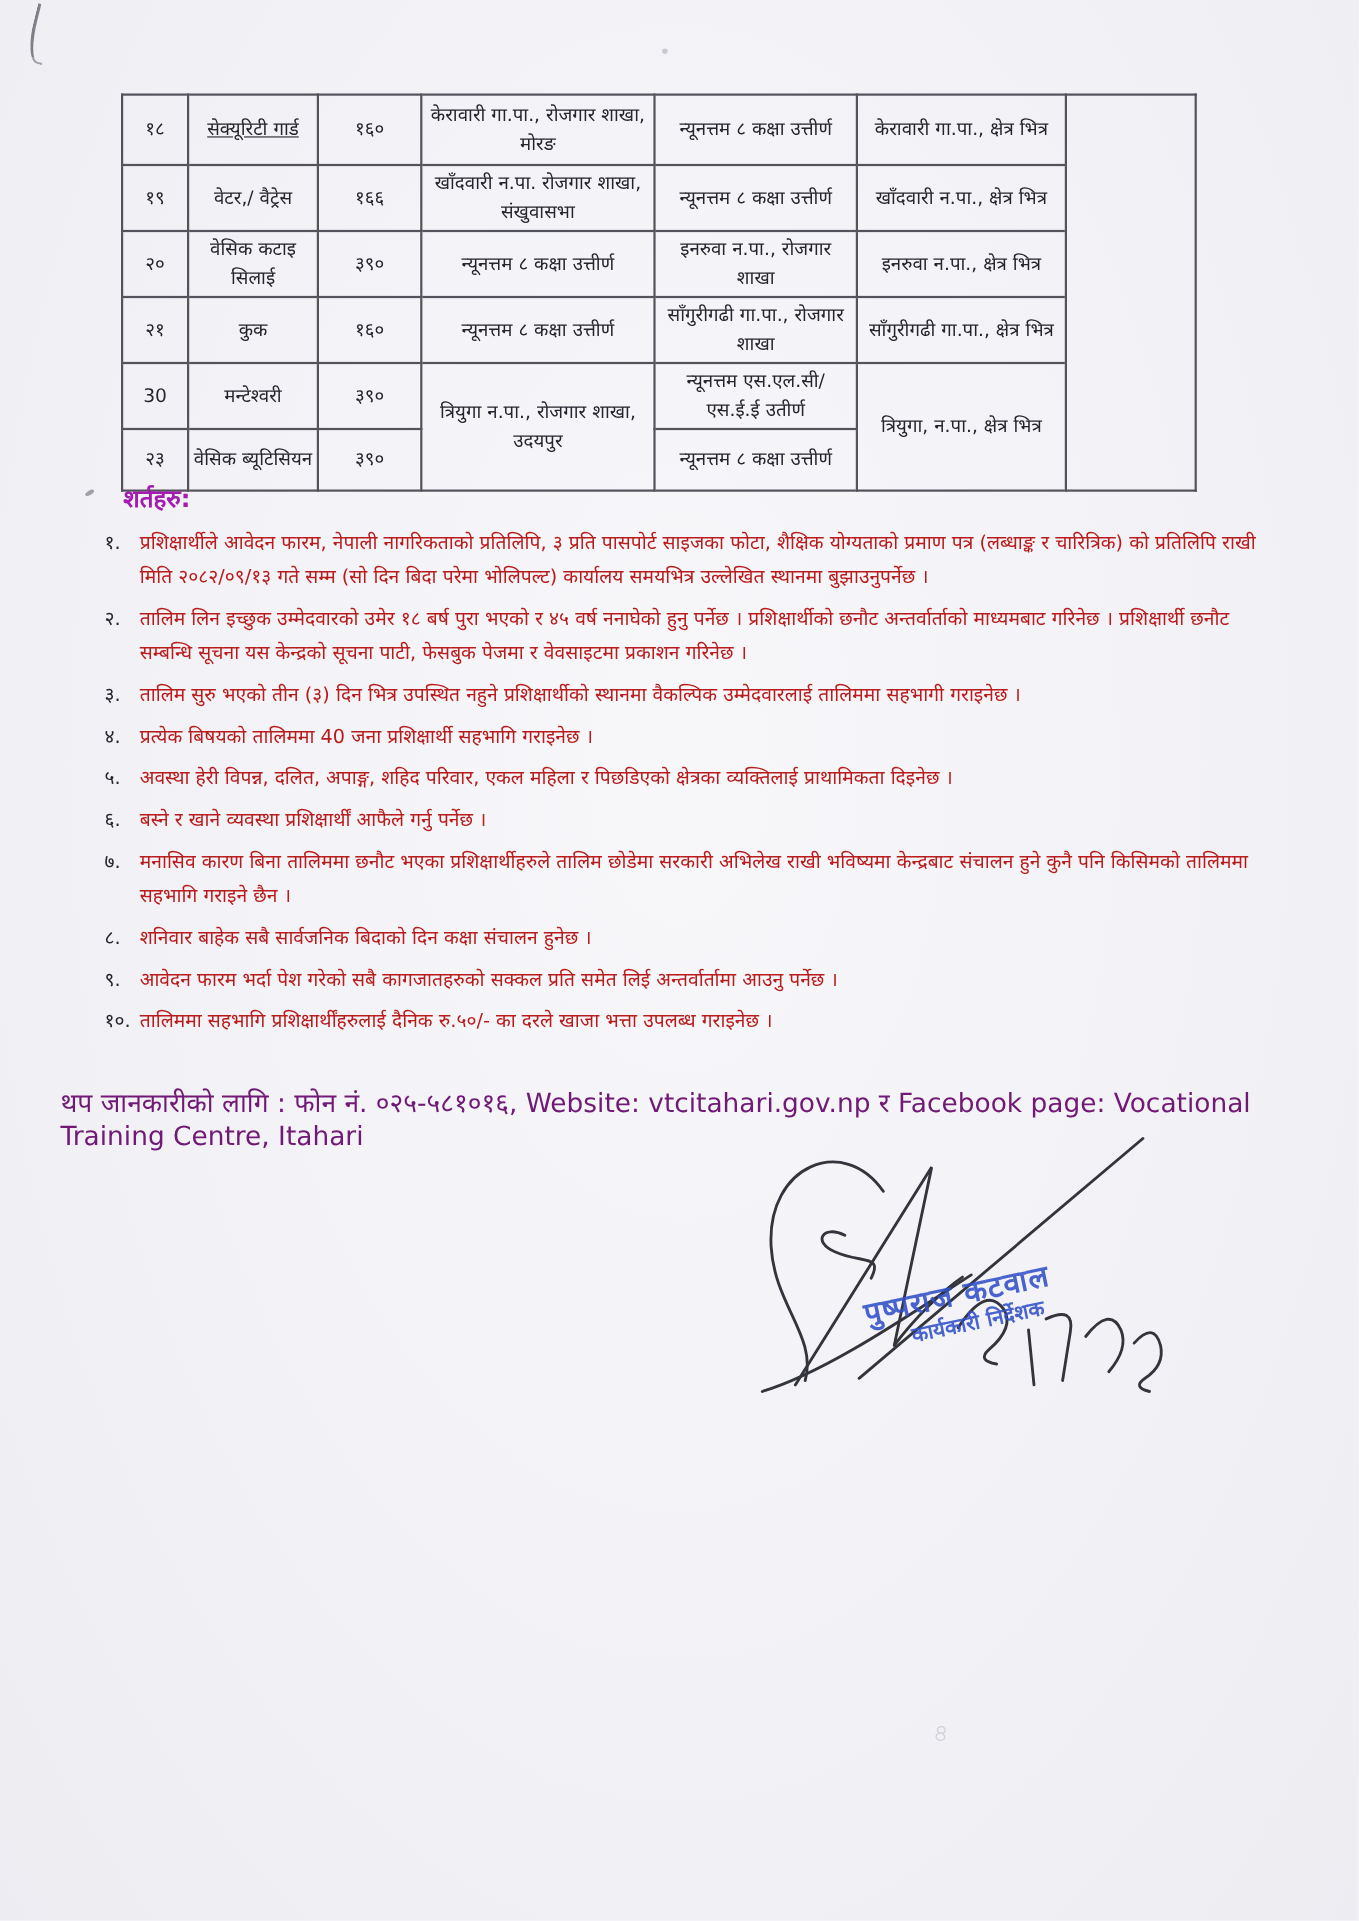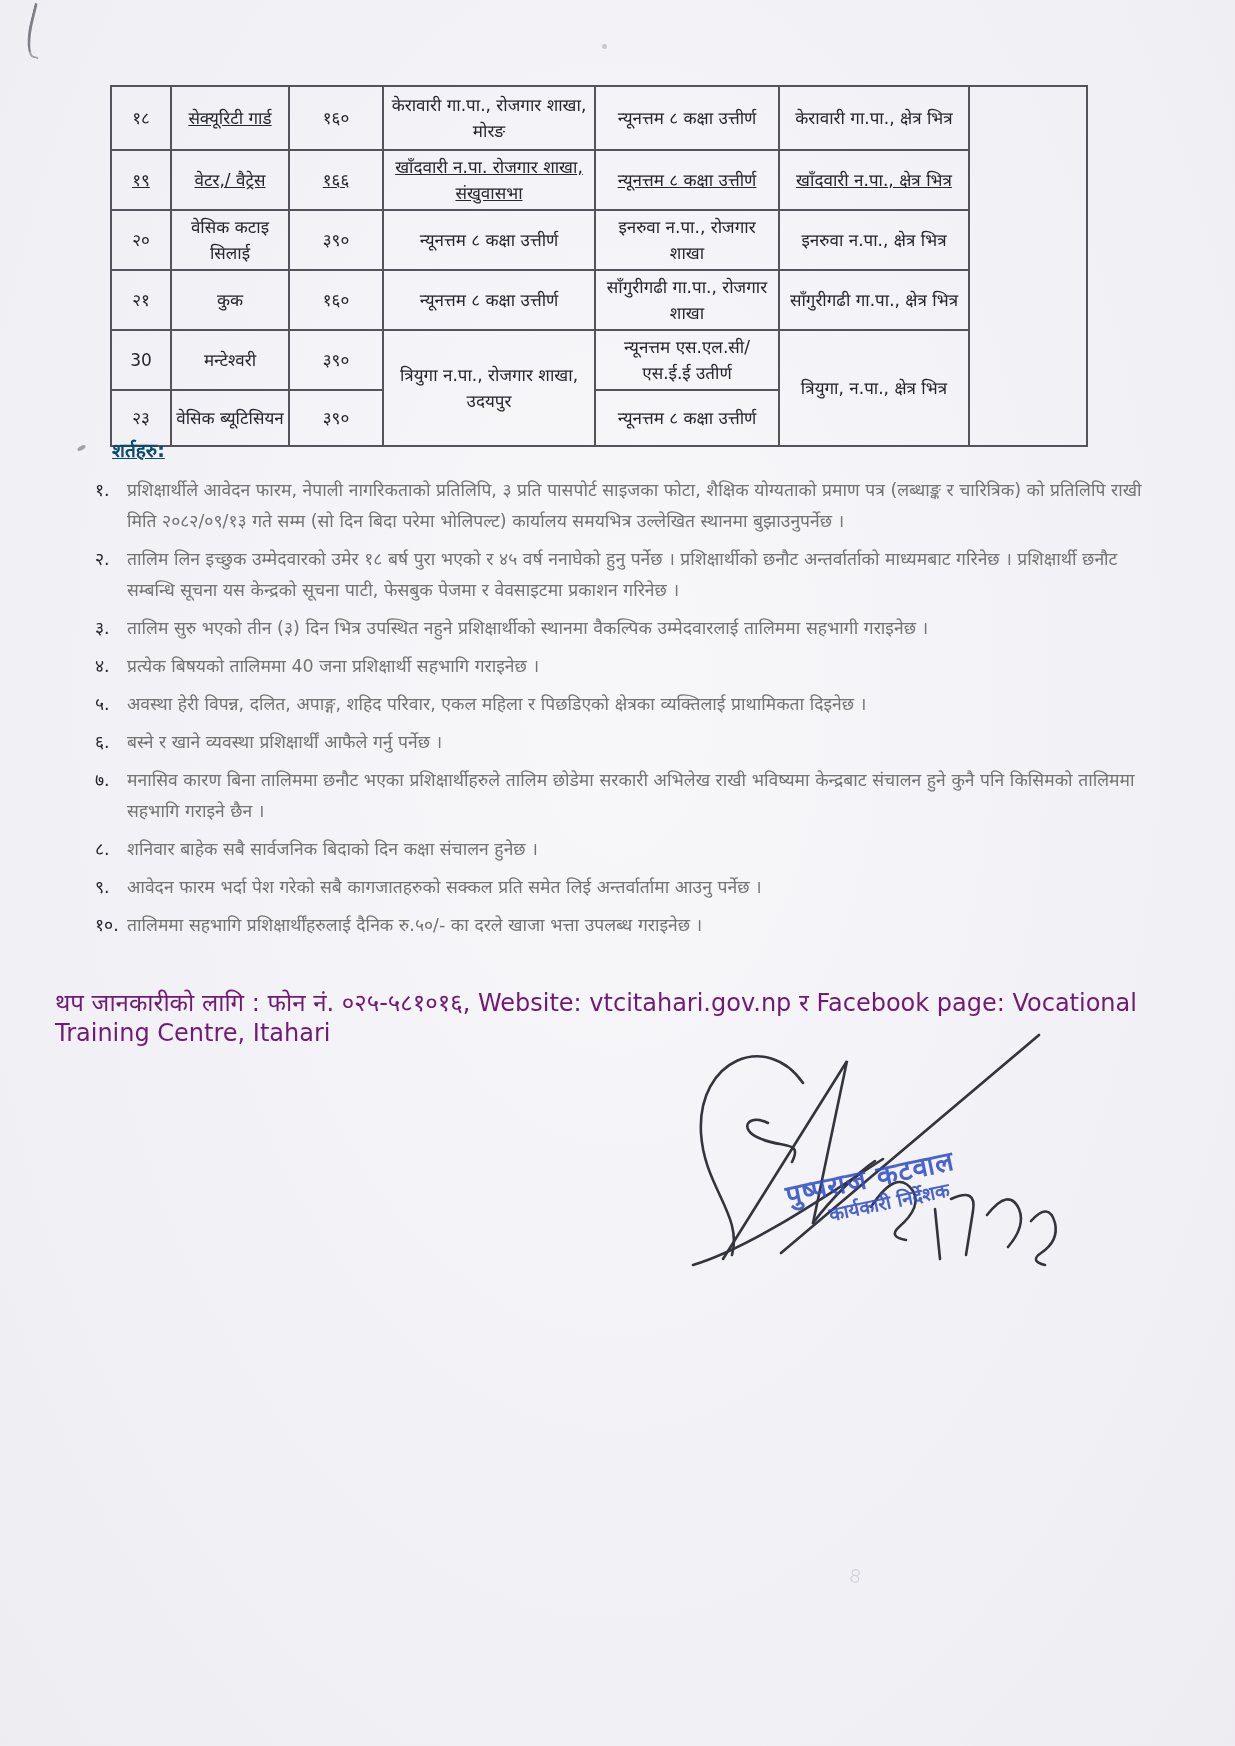--- a/index.html
+++ b/index.html
@@ -23,26 +23,26 @@
   .col-sn{width:50px;}
   .col-trade{width:108px;text-decoration:underline;}
   .col-seats{width:84px;}
   .col-c4{width:202px;}
   .col-c5{width:174px;}
   .col-c6{width:180px;}
   .col-empty{width:108px;}
   
   .terms{position:absolute;left:95px;top:437px;width:1062px;}
   .terms-heading{
-    font-size:19px;font-weight:bold;text-decoration:underline;
-    margin:0 0 12px 17px;color:#0c4a6e;
+    font-size:22px;font-weight:bold;
+    margin:0 0 12px 17px;color:#a21caf;
   }
   .term-item{display:flex;margin-bottom:7px;font-size:17.5px;line-height:31px;}
   .term-num{min-width:32px;flex:0 0 32px;color:#25252d;}
-  .term-text{flex:1;color:#737373;}
+  .term-text{flex:1;color:#b91c1c;}
   .footer-line{
     position:absolute;left:55px;top:988px;width:1120px;
     font-size:24px;line-height:30px;color:#701a75;
   }
   
   .signature{position:absolute;left:635px;top:1015px;width:430px;height:270px;}
   .stamp{
     position:absolute;left:755px;top:1188px;width:240px;
     transform:rotate(-12deg);transform-origin:left center;
     text-align:center;color:#3150c8;opacity:0.88;
@@ -82,21 +82,21 @@
     <tbody>
         <tr style="height:64px;margin-top:40px;">
       <td class="col-sn">१८</td>
       <td class="col-trade">सेक्यूरिटी गार्ड</td>
       <td class="col-seats">१६०</td>
       <td class="col-c4">केरावारी गा.पा., रोजगार शाखा, मोरङ</td>
       <td class="col-c5">न्यूनत्तम ८ कक्षा उत्तीर्ण</td>
       <td class="col-c6">केरावारी गा.पा., क्षेत्र भित्र</td>
       <td class="col-empty" rowspan="6"></td>
     </tr>
-    <tr style="height:48px;text-decoration:underline;">
+    <tr style="height:48px;">
       <td>१९</td>
       <td>वेटर,/ वैट्रेस</td>
       <td>१६६</td>
       <td>खाँदवारी न.पा. रोजगार शाखा, संखुवासभा</td>
       <td>न्यूनत्तम ८ कक्षा उत्तीर्ण</td>
       <td>खाँदवारी न.पा., क्षेत्र भित्र</td>
     </tr>
     <tr style="height:58px;">
       <td>२०</td>
       <td>वेसिक कटाइ सिलाई</td>

